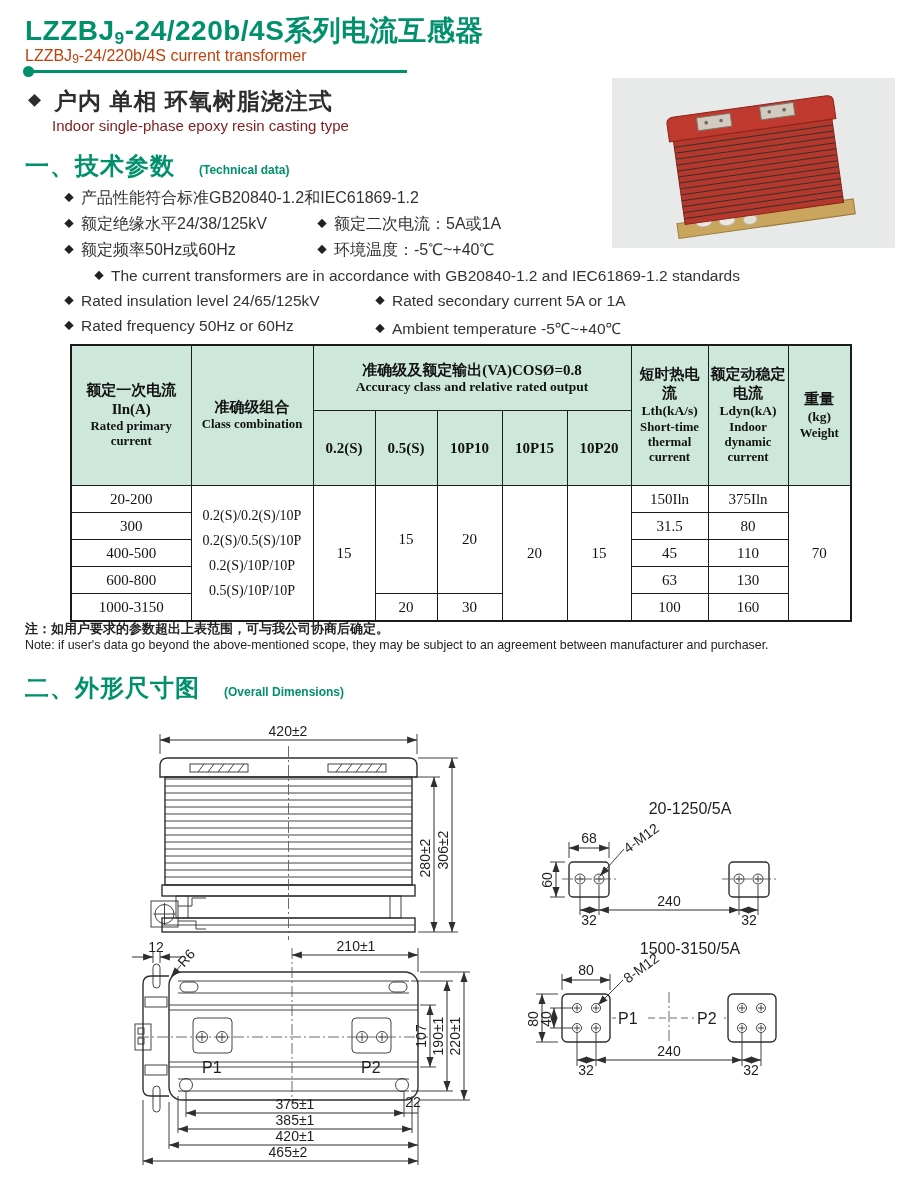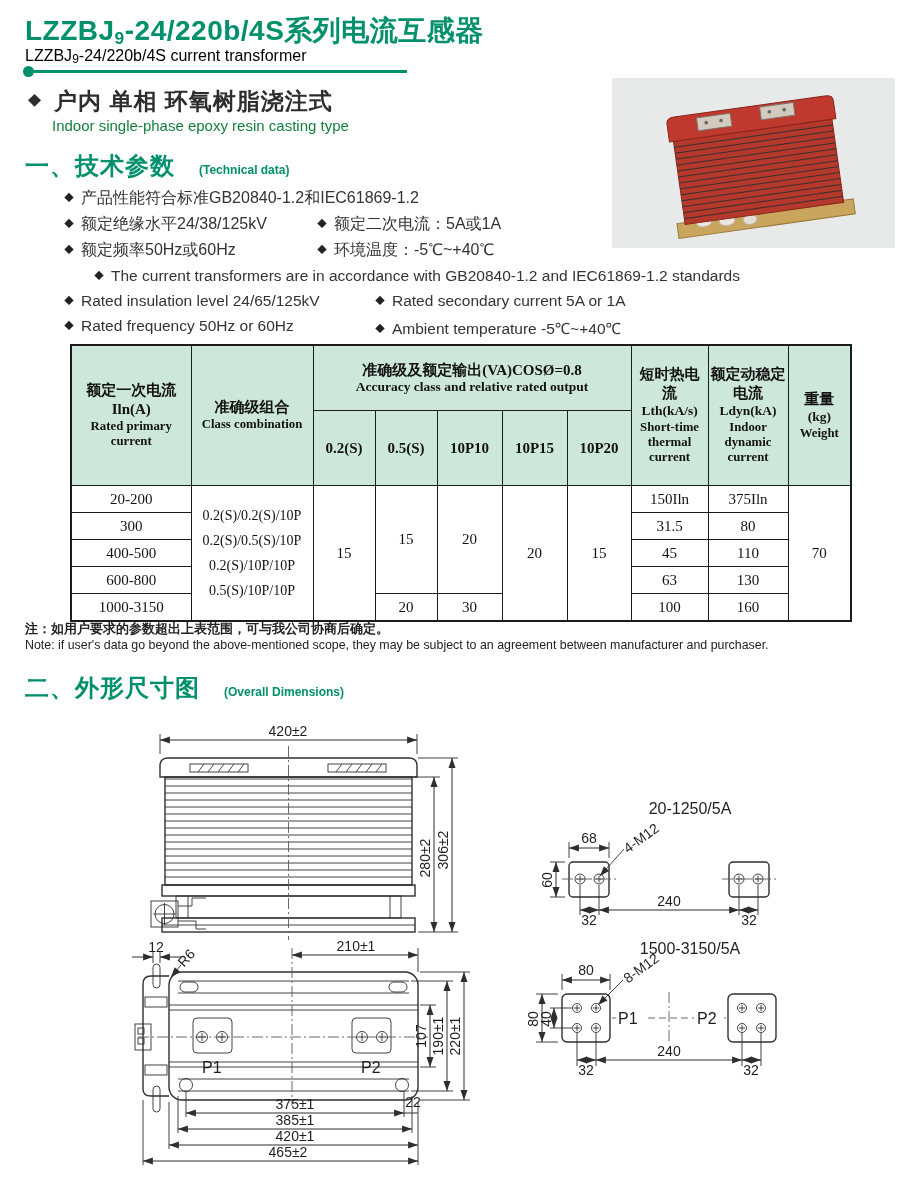--- a/index.html
+++ b/index.html
@@ -3,28 +3,28 @@
 <meta charset="utf-8">
 <style>
   html,body{margin:0;padding:0;background:#fff;}
   .page{position:relative;width:900px;height:1189px;background:#ffffff;overflow:hidden;
         font-family:"Liberation Sans",sans-serif;color:#333;}
   .abs{position:absolute;}
 
   
   .title{left:25px;top:12px;font-size:28px;font-weight:bold;color:#00906b;letter-spacing:0.5px;}
   .title .subnum{font-size:0.62em;vertical-align:baseline;position:relative;top:4px;}
-  .subtitle{left:25px;top:47px;font-size:16px;color:#000000;}
+  .subtitle{left:25px;top:47px;font-size:16px;color:#c2410c;}
   .subtitle .subnum{font-size:0.75em;position:relative;top:2px;}
   .rule{left:30px;top:70px;width:377px;height:3px;background:#00906b;}
   .rule-dot{left:23px;top:66px;width:11px;height:11px;border-radius:50%;background:#00906b;}
 
   .feat-zh{left:28px;top:86px;font-size:23px;color:#2d2d2d;font-weight:600;letter-spacing:1px;}
   .feat-zh .dia{font-size:13px;position:relative;top:-4px;margin-right:12px;}
-  .feat-en{left:52px;top:117px;font-size:15px;color:#15803d;}
+  .feat-en{left:52px;top:117px;font-size:15px;color:#7f1d1d;}
 
   .sec-head{font-size:24px;font-weight:bold;color:#00906b;letter-spacing:1px;}
   .sec-head .en{font-size:12px;font-weight:bold;letter-spacing:0;margin-left:24px;}
   .sec1{left:25px;top:150px;}
   .sec2{left:25px;top:672px;}
 
   .bullet{position:absolute;font-size:16px;color:#333;white-space:nowrap;}
   .bullet .dia{font-size:10px;position:relative;top:-2px;margin-right:7px;color:#222;}
   .bullet.en{font-size:15.5px;}
 

